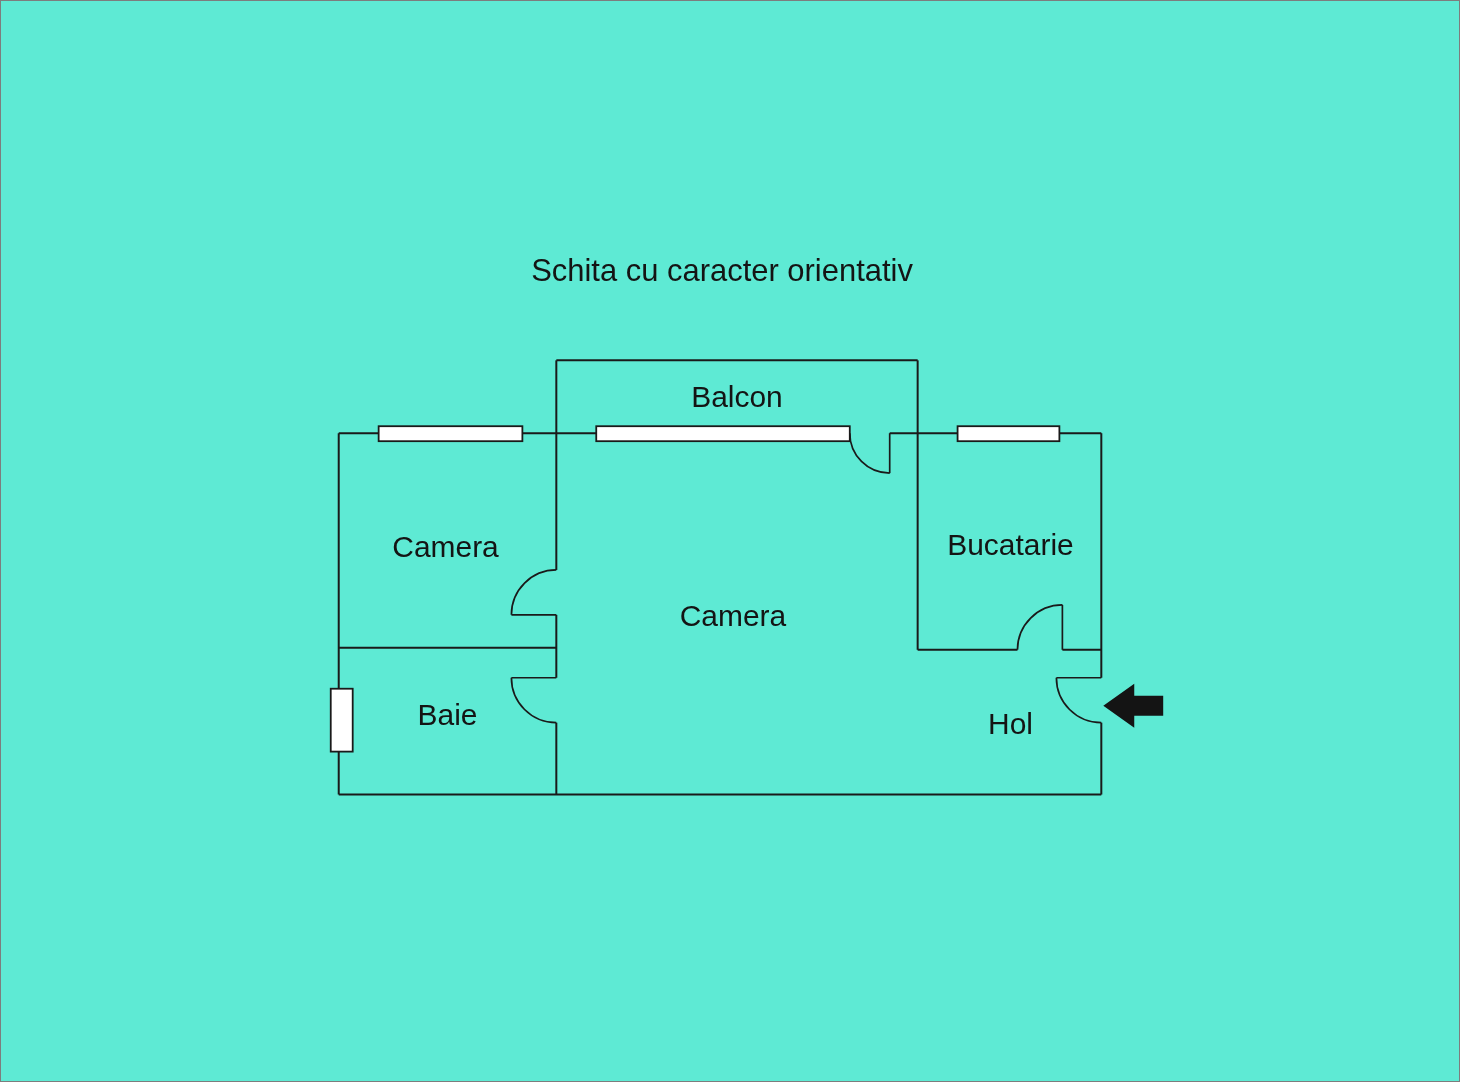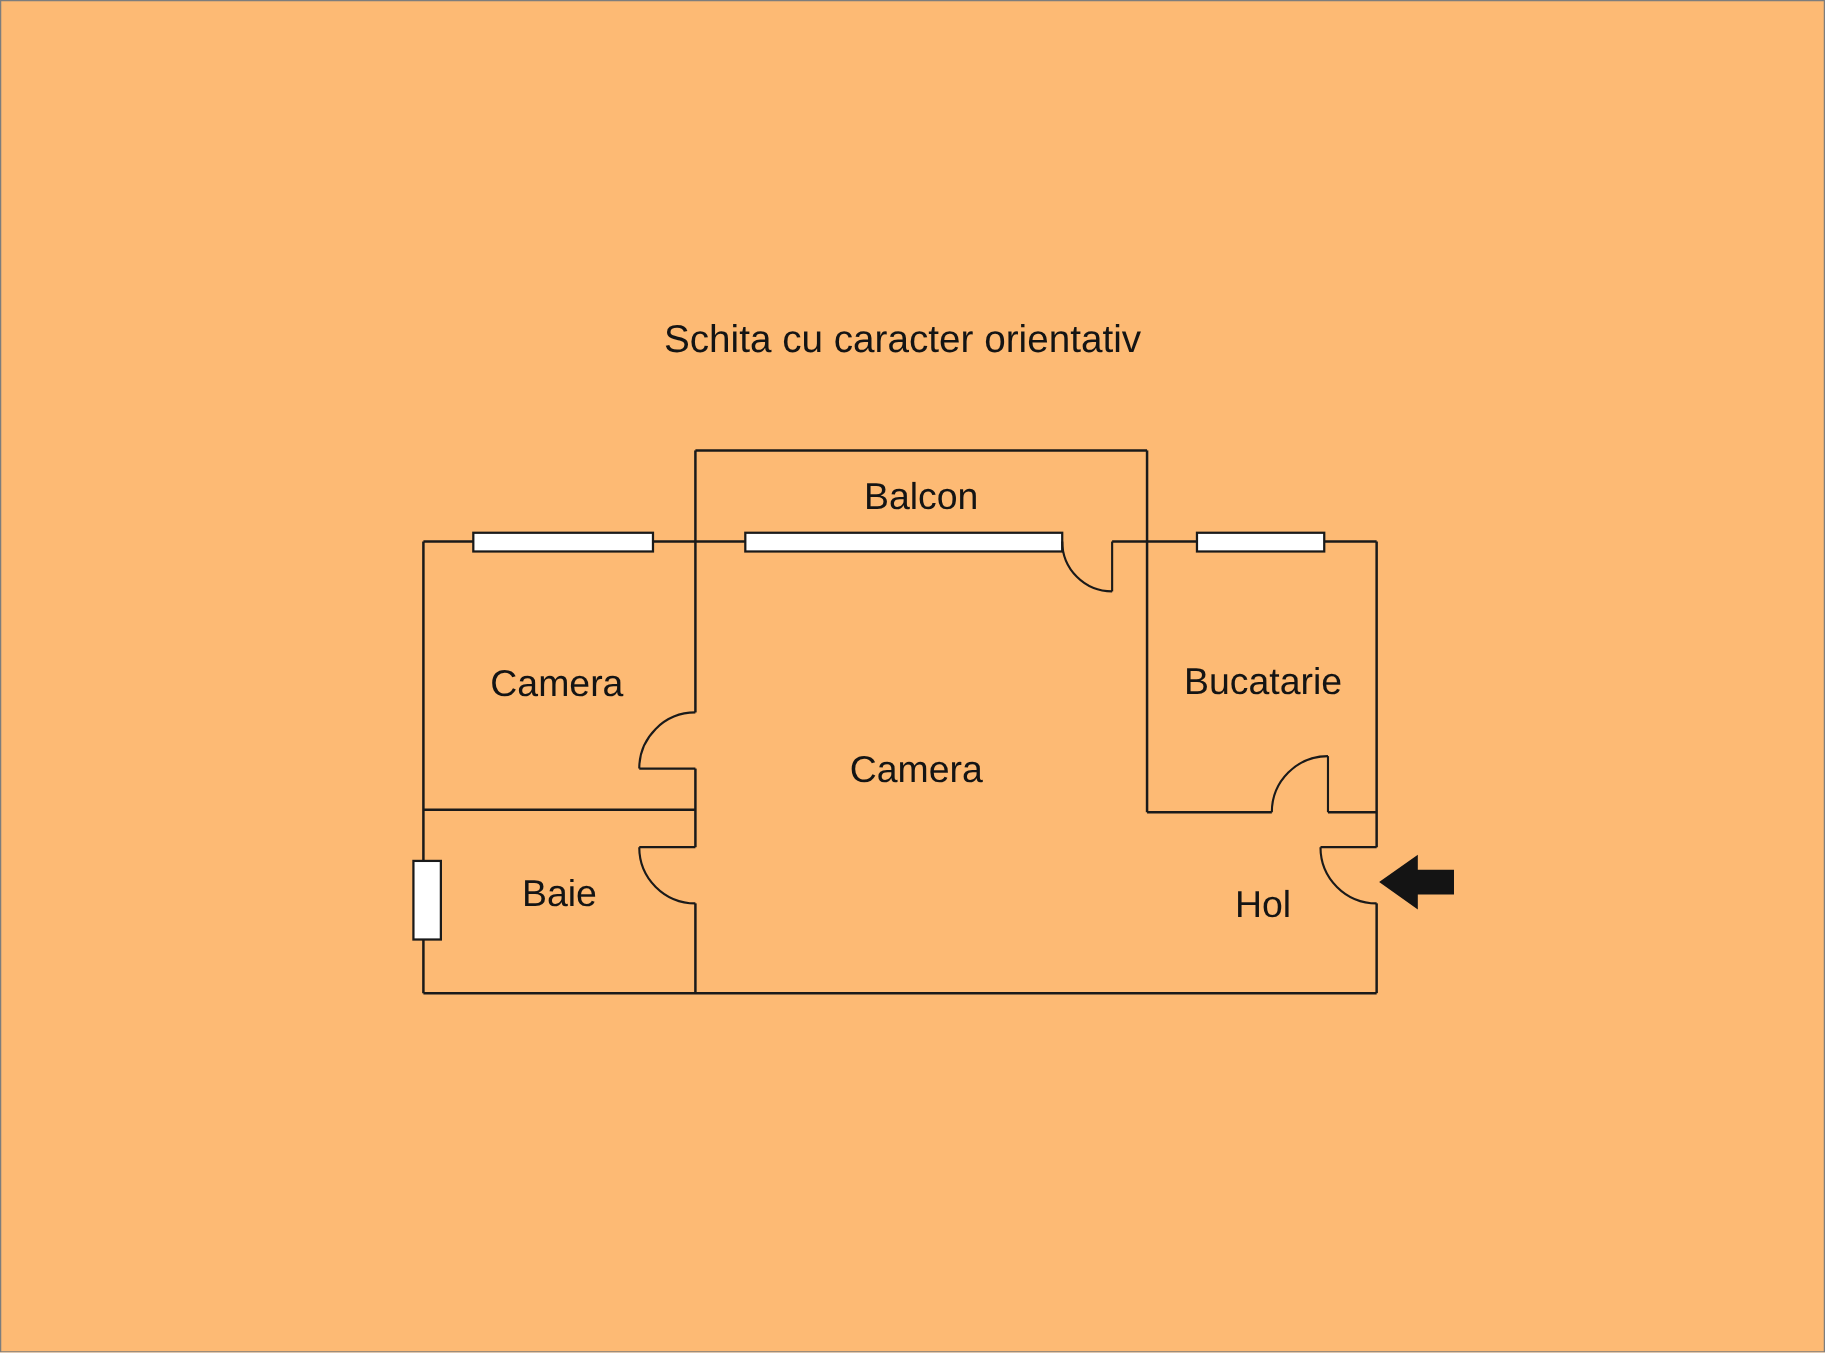--- a/index.html
+++ b/index.html
@@ -5,21 +5,21 @@
   html, body {
     margin: 0;
     padding: 0;
     background: #ffffff;
   }
   .canvas {
     position: relative;
     width: 1458px;
     height: 1080px;
     border: 1px solid #7d7d7d;
-    background: #fdba74;
+    background: #5eead4;
     font-family: "Liberation Sans", sans-serif;
     box-sizing: content-box;
     overflow: hidden;
   }
   svg { display: block; width: 100%; height: 100%; }
   .wall   { stroke: #1a1a1a; stroke-width: 2;   fill: none; }
   .window { fill: #ffffff;   stroke: #1a1a1a;   stroke-width: 1.8; }
   .door   { stroke: #1a1a1a; stroke-width: 1.7; fill: none; }
   .room-label { font-size: 30px; fill: #141414; text-anchor: middle; }
   .title-label { font-size: 31px; fill: #141414; text-anchor: middle; }

